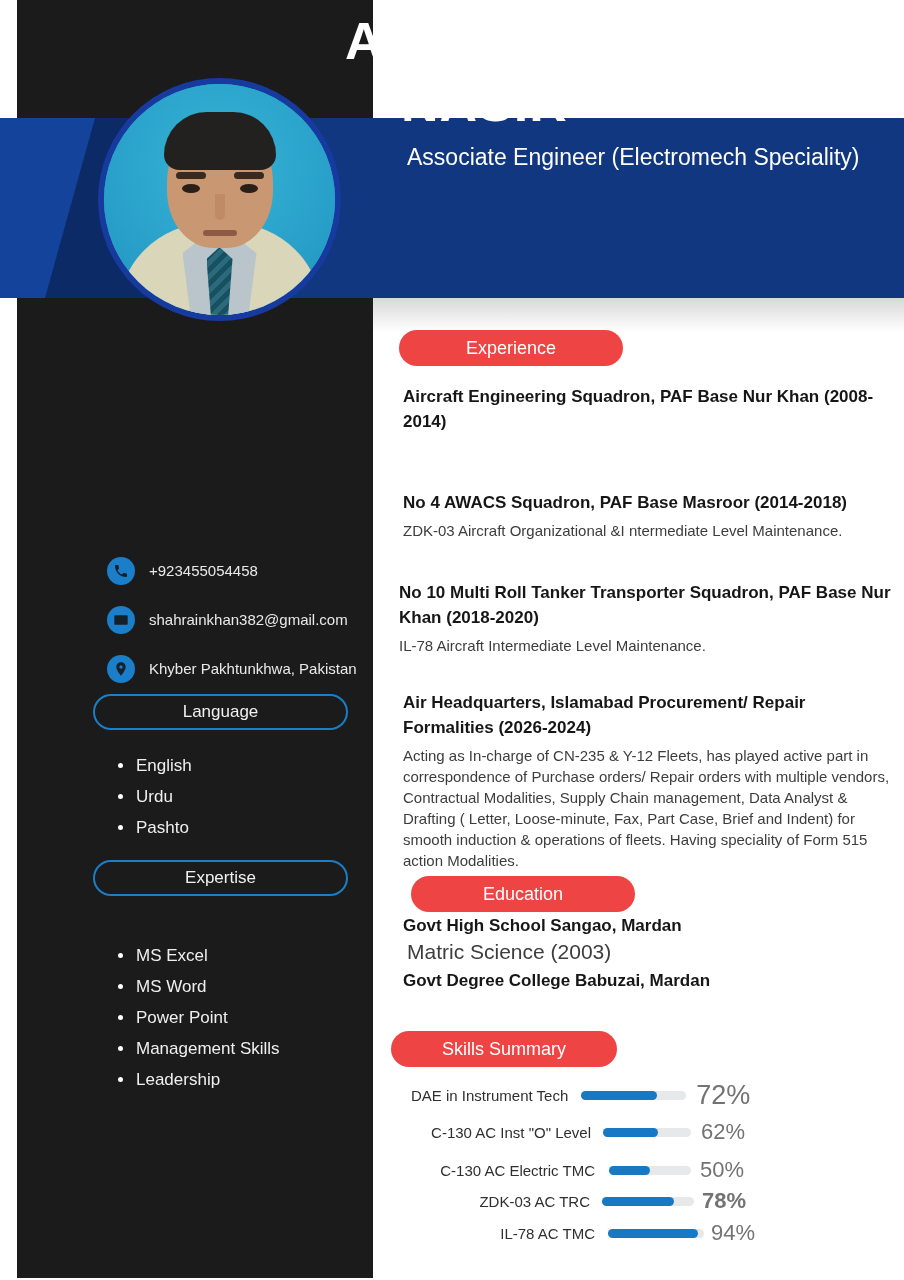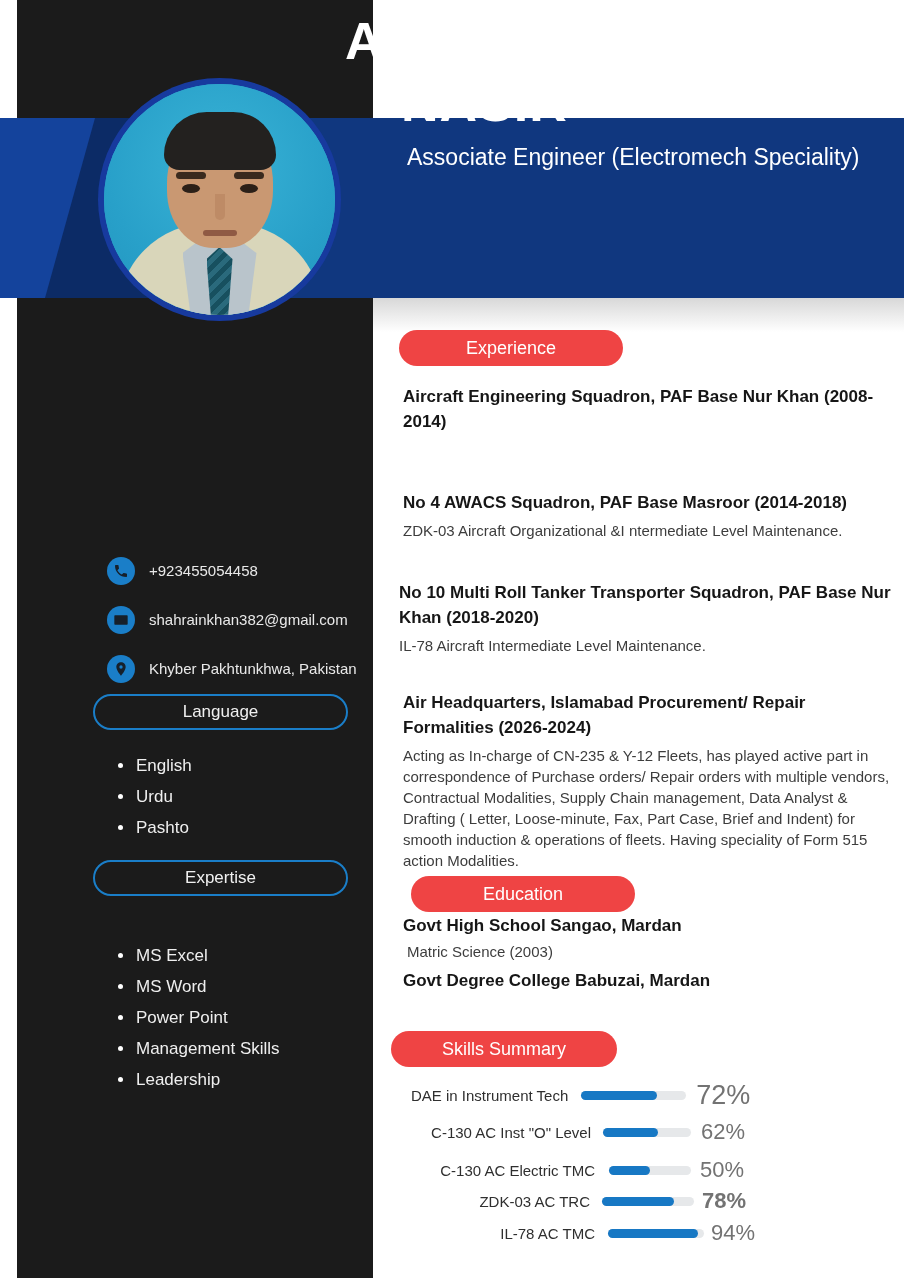--- a/index.html
+++ b/index.html
@@ -376,21 +376,21 @@
     width: 470px;
   }
   .edu-school {
     color: #161616;
     font-weight: bold;
     font-size: 17px;
     line-height: 24px;
   }
   .edu-degree {
     color: #3d3d3d;
-    font-size: 15px;
+    font-size: 21px;
     line-height: 22px;
     margin-top: 3px;
     padding-left: 4px;
   }
   #edu-0 { top: 582px; }
   #edu-1 { top: 637px; }
 
   
   .skills {
     position: absolute;

